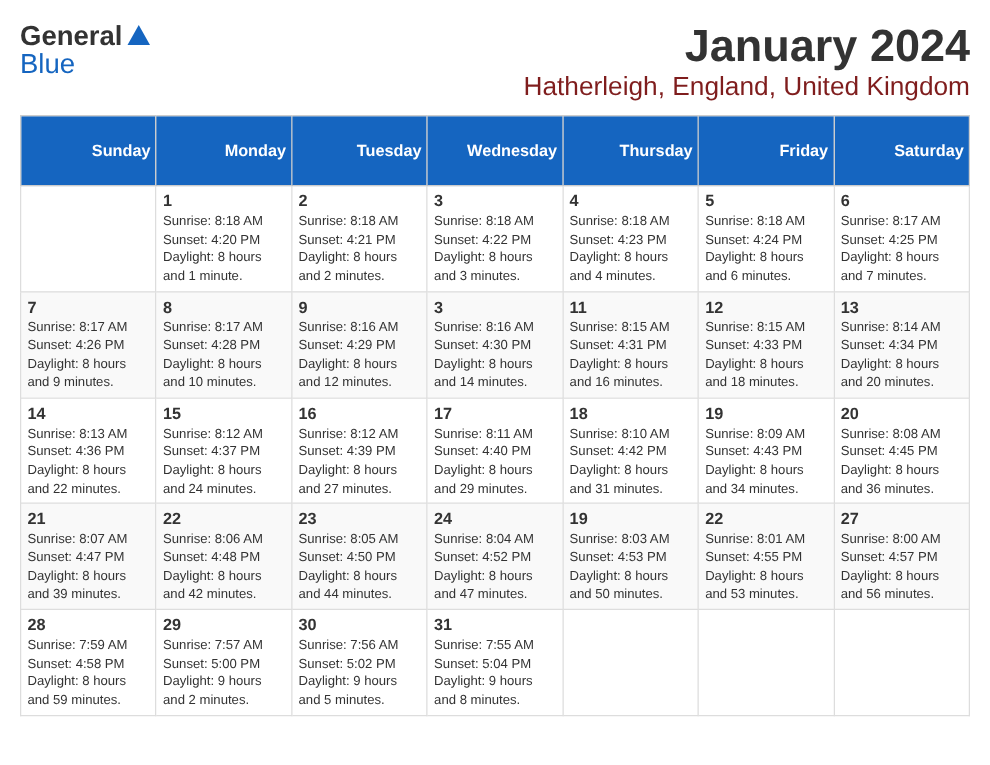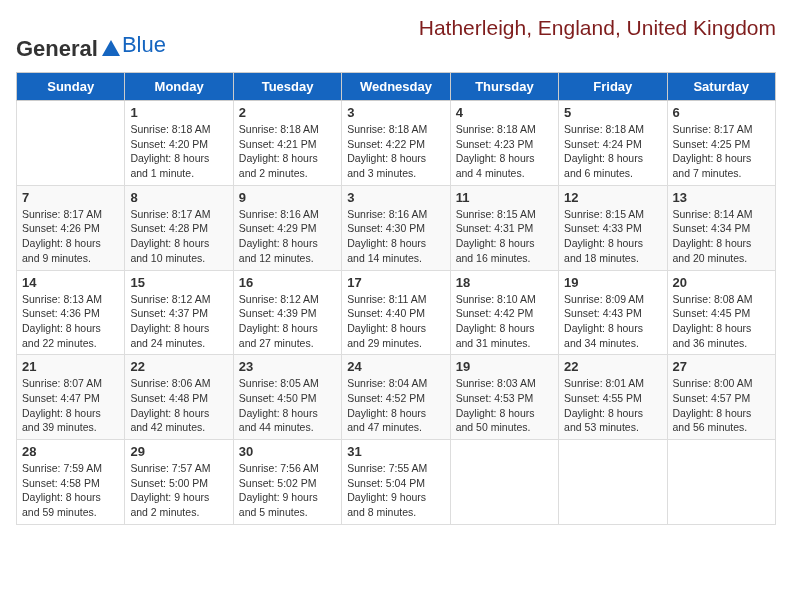--- a/index.html
+++ b/index.html
@@ -11,23 +11,22 @@
       padding: 16px;
     }
     .header {
       display: flex;
       justify-content: space-between;
       align-items: flex-start;
       margin-bottom: 10px;
     }
     .logo {
       display: flex;
-      flex-direction: row;
+      flex-direction: column;
       align-items: flex-start;
-      margin-top: 20px;
     }
     .title-block {
       text-align: right;
     }
     .month-title {
       font-size: 36px;
       font-weight: bold;
       color: #333;
     }
     .location {
@@ -36,23 +35,23 @@
     }
     .calendar {
       width: 100%;
       border-collapse: collapse;
     }
     .calendar thead tr th {
       background-color: #1565C0;
       color: #fff;
       font-size: 13px;
       font-weight: bold;
-      padding: 6px 4px;
+      padding: 20px 4px;
       border: 1px solid #ccc;
-      text-align: center;
+      text-align: right;
     }
     .calendar tbody tr td {
       border: 1px solid #ddd;
       vertical-align: top;
       padding: 4px 5px;
       font-size: 11px;
       color: #333;
       width: calc(100% / 7);
       min-height: 80px;
       background: #fff;
@@ -82,20 +81,21 @@
   <div class="logo">
     <div style="display:flex; align-items:center; gap:2px;">
       <span style="font-size:22px; font-weight:bold; color:#333;">General</span>
       <svg width="22" height="22" viewBox="0 0 22 22">
         <polygon points="11,2 20,18 2,18" fill="#1565C0"></polygon>
       </svg>
     </div>
     <span style="font-size:22px; font-weight:normal; color:#1565C0; margin-top:-4px;">Blue</span>
   </div>
   <div class="title-block">
+    <div class="month-title">January 2024</div>
     <div class="location">Hatherleigh, England, United Kingdom</div>
   </div>
 </div>
 
 <table class="calendar">
   <thead>
     <tr>
     <th>Sunday</th>
         <th>Monday</th>
         <th>Tuesday</th>

